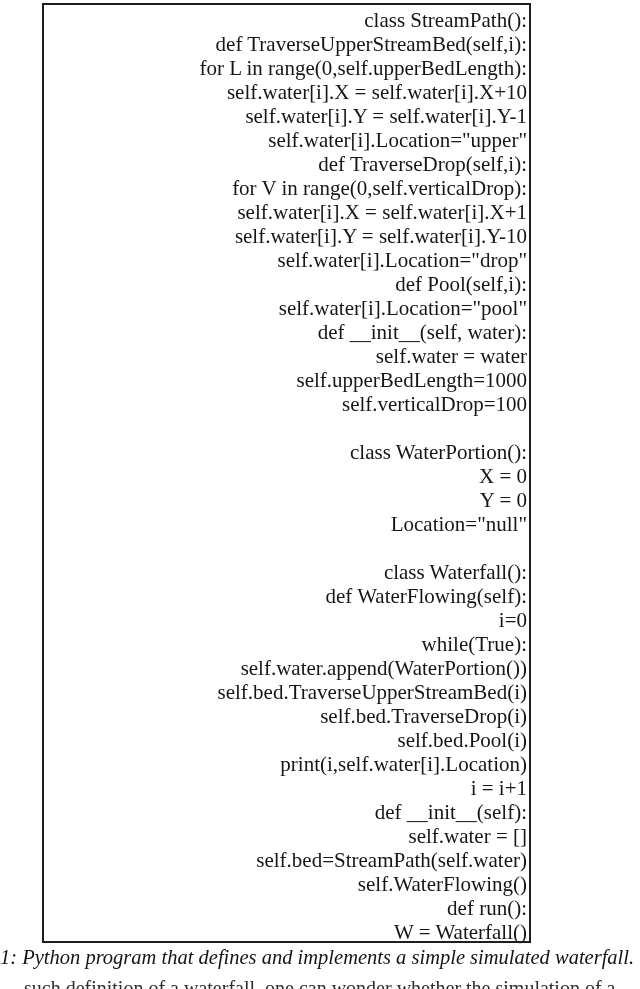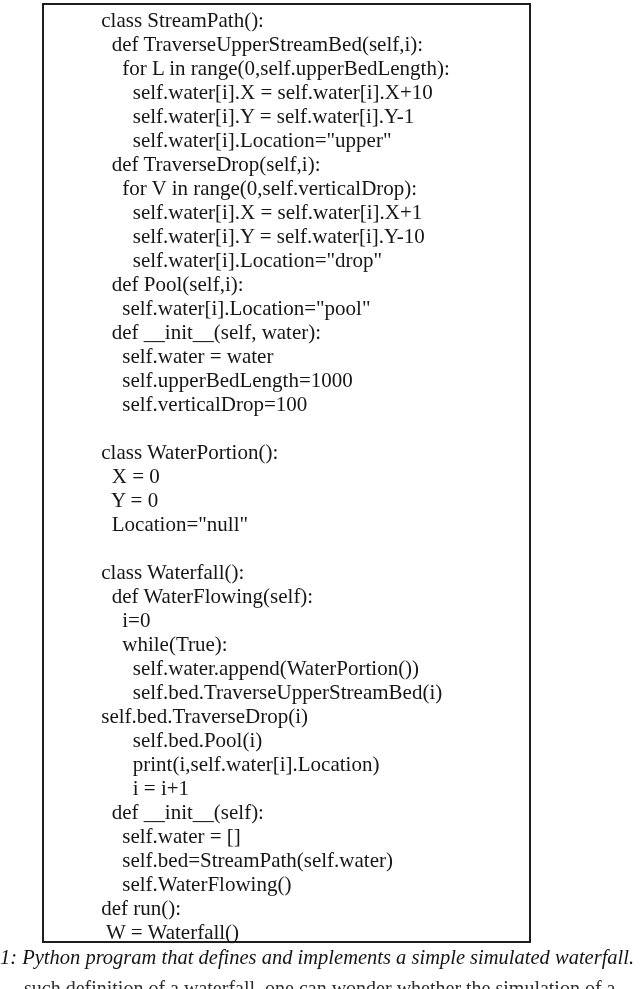--- a/index.html
+++ b/index.html
@@ -26,20 +26,21 @@
   }
   .code {
     margin: 0;
     padding: 3px 2px 0 52px;
     font-family: "Liberation Serif", serif;
     font-size: 21px;
     line-height: 24px;
     color: #161616;
     white-space: pre;
     tab-size: 4;
+    text-align: right;
   }
   .caption {
     position: absolute;
     left: 0;
     top: 944px;
     width: 584px;
     font-family: "Liberation Serif", serif;
     font-style: italic;
     font-size: 20.5px;
     line-height: 27px;

